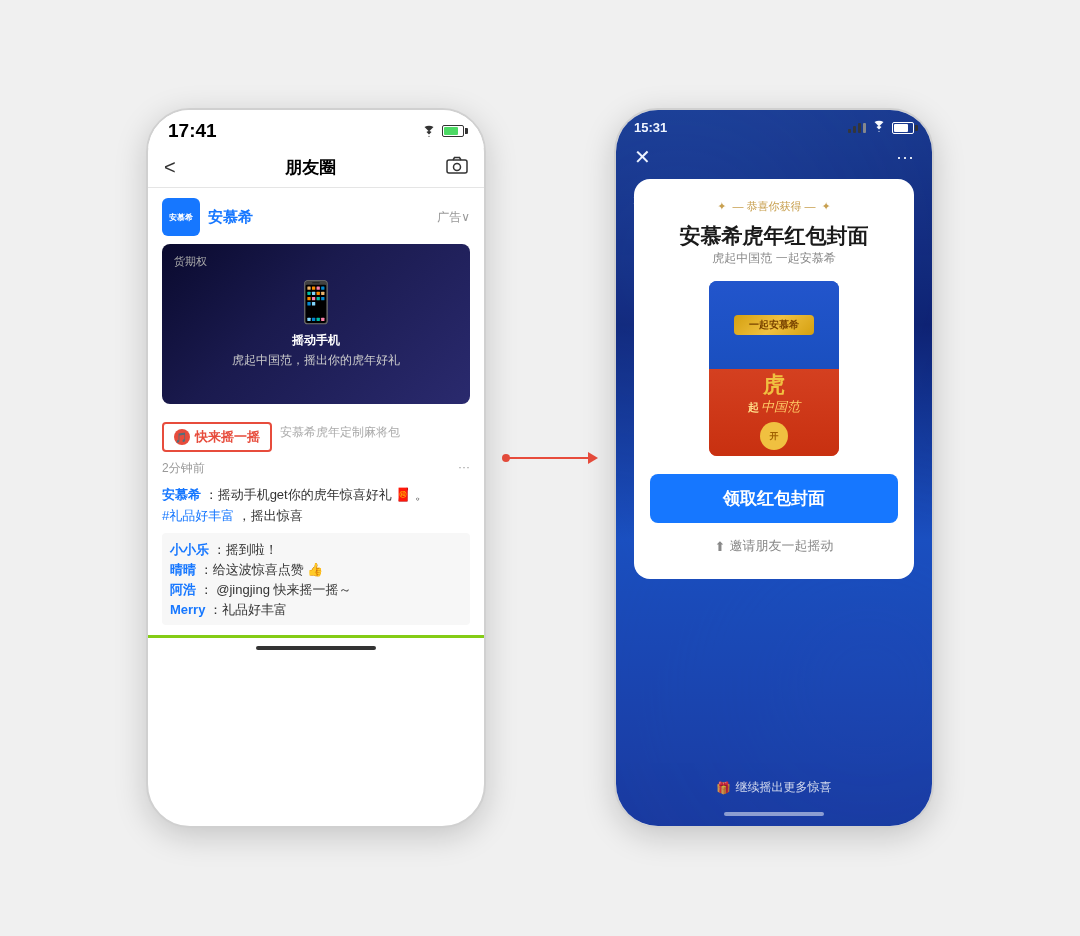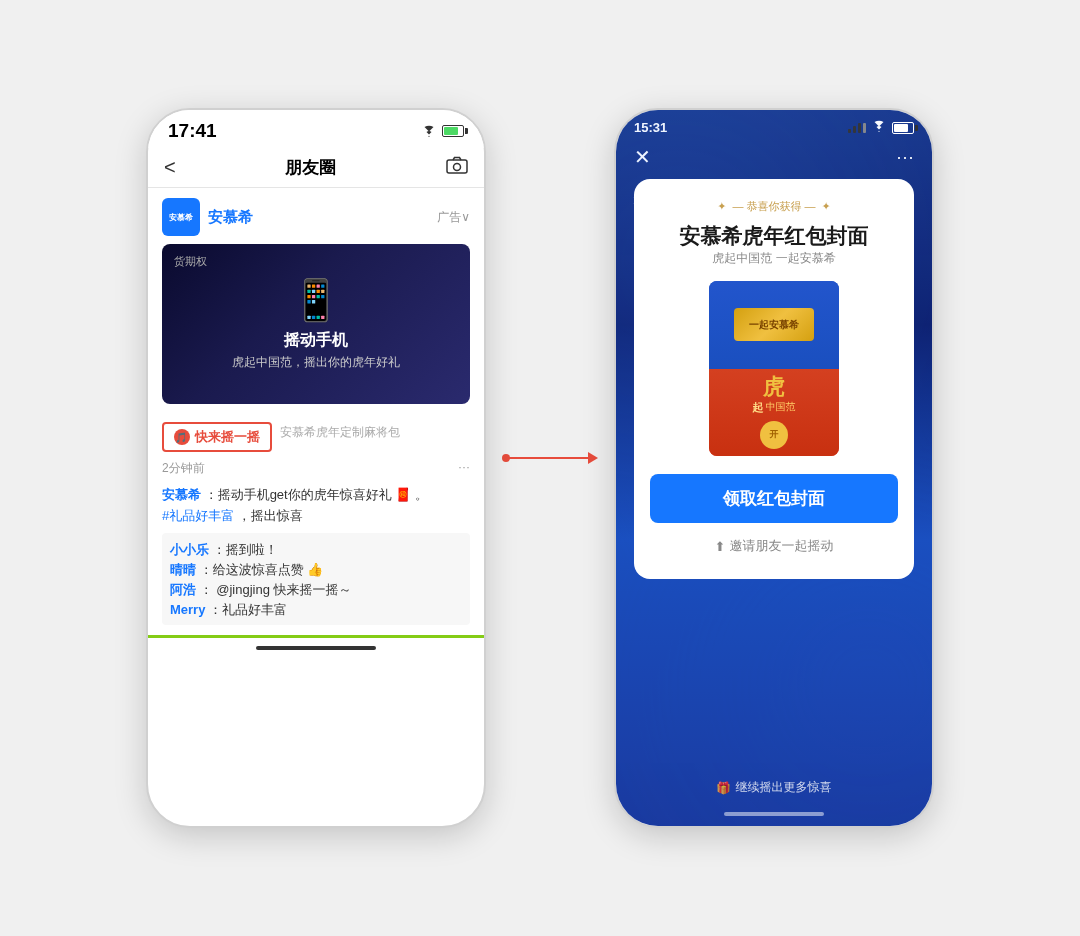--- a/index.html
+++ b/index.html
@@ -147,21 +147,21 @@
       justify-content: center;
       position: relative;
       overflow: hidden;
       color: #fff;
     }
     .promo-phone-icon {
       font-size: 40px;
       margin-bottom: 6px;
     }
     .promo-title {
-      font-size: 16px;
+      font-size: 12px;
       font-weight: 700;
     }
     .promo-subtitle {
       font-size: 12px;
       color: #ccc;
       margin-top: 3px;
     }
 
     
     .shake-btn {
@@ -302,21 +302,21 @@
     .rp-env-top {
       width: 100%;
       height: 50%;
       background: linear-gradient(180deg, #2255cc 0%, #1a4fbf 100%);
       display: flex;
       align-items: center;
       justify-content: center;
     }
     .rp-env-gold-rect {
       width: 80px;
-      height: 33px;
+      height: 20px;
       background: linear-gradient(135deg, #d4a010, #f0c040, #d4a010);
       border-radius: 4px;
       display: flex;
       align-items: center;
       justify-content: center;
       font-size: 10px;
       color: #7a4400;
       font-weight: 700;
     }
     .rp-env-bottom {
@@ -591,21 +591,21 @@
 
         
         <div class="rp-envelope">
           <div class="rp-env-top">
             <div class="rp-env-gold-rect">一起安慕希</div>
           </div>
           <div class="rp-env-bottom">
             <div class="rp-env-text">虎</div>
             <div style="display:flex;gap:2px;align-items:center;">
               <span style="color:#ffdd88;font-size:11px;font-weight:700;">起</span>
-              <span style="color:#ffcc66;font-size:10px;">中国范</span>
+              <span style="color:#ffcc66;font-size:13px;font-style:italic;">中国范</span>
             </div>
             <div class="rp-open-btn-circle">
               <span>开</span>
             </div>
           </div>
         </div>
 
         
         <button class="rp-claim-btn">领取红包封面</button>
 

